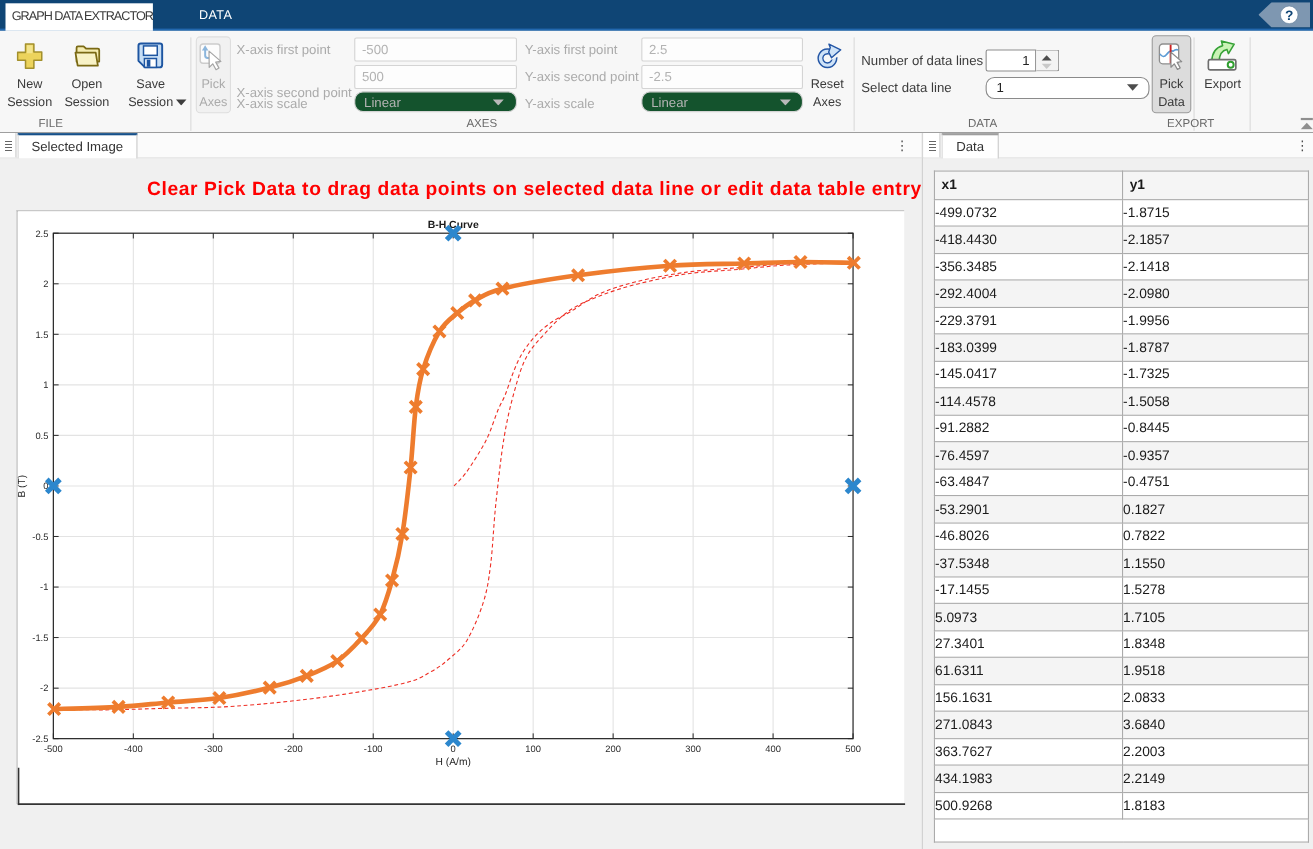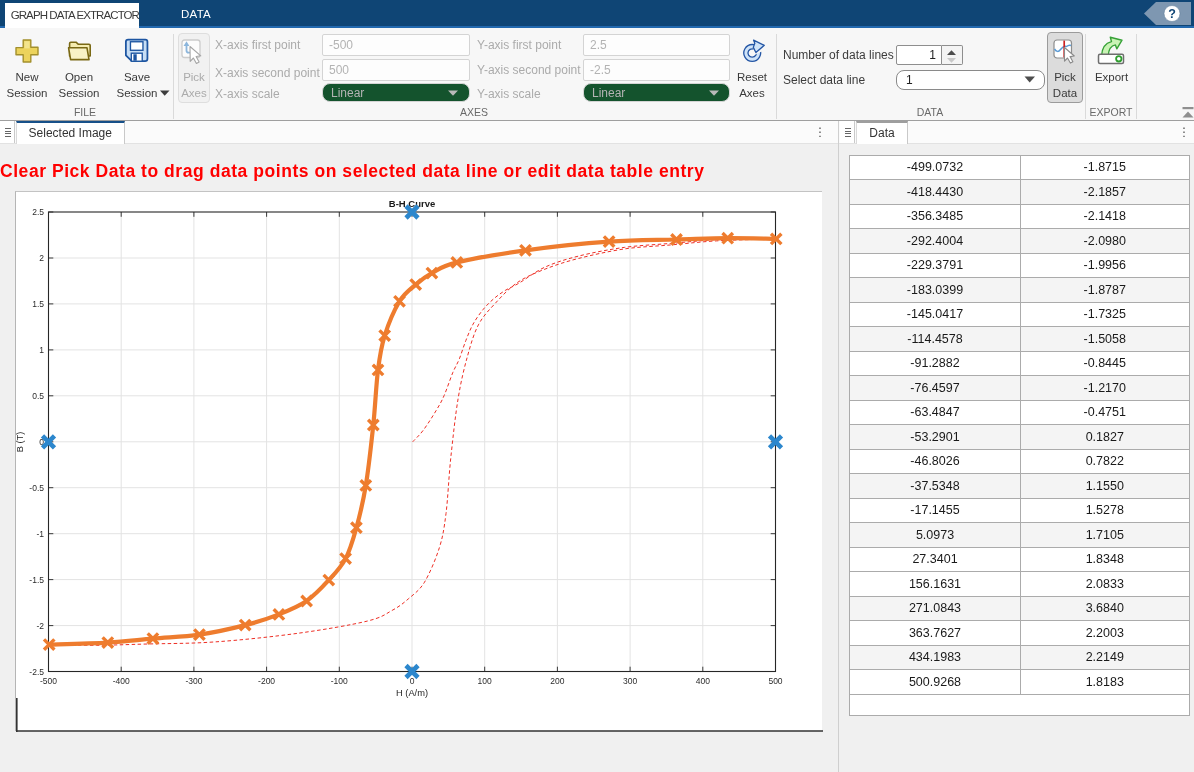--- a/index.html
+++ b/index.html
@@ -11,46 +11,46 @@
   #hdr { left:0; top:0; width:1194px; height:28px; background:#0f4575; }
   #hdr .blueline { left:0; top:26px; width:1194px; height:2px; background:#2268ae; }
   #tab1 { left:5px; top:3px; width:134px; height:25px; background:#ffffff; color:#3b3b3b;
           font-size:11.5px; letter-spacing:-0.9px; white-space:nowrap; text-align:right; line-height:24px; z-index:3; }
   #tab2 { left:139px; top:3px; width:114px; height:23px; color:#ffffff; font-size:11.5px; letter-spacing:0.3px;
           text-align:center; line-height:23px; }
 
   
   #ribbon { left:0; top:28px; width:1194px; height:93px; background:#f7f7f7; border-bottom:1px solid #9f9f9f; }
   .vsep { position:absolute; width:1px; background:#dadada; top:6px; height:85px; }
-  .seclbl { position:absolute; top:78px; font-size:10.5px; color:#696969; width:100px; text-align:center; }
+  .seclbl { position:absolute; top:78px; font-size:10.5px; color:#696969; width:100px; }
   .btnlbl { position:absolute; font-size:11.5px; color:#3a3a3a; text-align:center; line-height:15.5px; width:70px; z-index:2; }
   .gray { color:#ababab; }
   .flabel { position:absolute; font-size:12px; color:#ababab; height:22px; line-height:22px;text-align:center; }
   .dlabel { position:absolute; font-size:12px; color:#3c3c3c; height:22px; line-height:22px; }
   .tbox { position:absolute; border:1px solid #d4d4d4; background:#fdfdfd; border-radius:2px;
           font-size:12px; color:#b3b3b3; padding-left:6px; line-height:20px; height:22px; }
   .dbox { position:absolute; border:1px solid #d4d4d4; background:#14532d; border-radius:8px;
           font-size:12px; color:#b3b3b3; padding-left:8px; line-height:18px; height:19px; }
 
   
   #main { left:0; top:121px; width:1194px; height:651px; background:#f0f0f0;text-decoration:underline; }
   .tabstrip { position:absolute; top:0; height:23px; background:#fbfbfb; border-bottom:1px solid #e2e2e2; }
   .hambox { position:absolute; top:0; width:15px; height:22px; background:#ffffff; border-right:1px solid #c9c9c9; }
   .ptab { position:absolute; top:0; height:23px; background:#ffffff; font-size:12px; color:#333;
           text-align:center; border-left:1px solid #d9d9d9; border-right:1px solid #c9c9c9; }
   .dots3 { position:absolute; top:4px; color:#4d4d4d; font-size:12px; letter-spacing:0; }
-  #redmsg { left:0; top:40px; width:838px; text-align:left; color:#ff0000;
+  #redmsg { left:0; top:40px; width:838px; text-align:right; color:#ff0000;
             font-weight:bold; font-size:17.5px; letter-spacing:0.55px; }
   #imgarea { left:15px; top:70px; width:807px; height:540px; background:#ffffff;
              border-top:1px solid #c3c3c3; border-left:1px solid #b5b5b5; }
 
   
   #dtable { left:849px; top:33.5px; width:339.5px; border-collapse:collapse; table-layout:fixed;
             font-size:12.5px; color:#1a1a1a; background:#fff; }
-  #dtable td, #dtable th { border:1px solid #ababab; height:24.5px; padding:0; text-align:center; }
+  #dtable td, #dtable th { border:1px solid #ababab; height:24.5px; padding:0; }
   #dtable th { height:26px; text-align:left; padding-left:6px; background:#f5f5f5; font-size:12.5px; }
   #dtable tr.alt td { background:#f4f4f4; }
 </style>
 </head>
 <body>
 
 <div class="abs" id="hdr">
   <div class="abs blueline"></div>
   <div class="abs" id="tab1">GRAPH DATA EXTRACTOR</div>
   <div class="abs" id="tab2">DATA</div>
@@ -68,21 +68,21 @@
   <div class="vsep" style="left:1085px"></div>
   <div class="vsep" style="left:1136px"></div>
 
   <div class="btnlbl" style="left:-8px;top:42px">New<br>Session</div>
   <div class="btnlbl" style="left:44px;top:42px">Open<br>Session</div>
   <div class="btnlbl" style="left:102px;top:42px">Save<br>Session</div>
   <div class="seclbl" style="left:35px">FILE</div>
 
   <div class="btnlbl gray" style="left:159px;top:42px">Pick<br>Axes</div>
   <div class="flabel" style="left:215px;top:6px">X-axis first point</div>
-  <div class="flabel" style="left:215px;top:34px">X-axis second point</div>
+  <div class="flabel" style="left:215px;top:45px">X-axis second point</div>
   <div class="flabel" style="left:215px;top:54.5px">X-axis scale</div>
   <div class="tbox" style="left:322px;top:6px;width:148px">-500</div>
   <div class="tbox" style="left:322px;top:30.5px;width:148px">500</div>
   <div class="dbox" style="left:322px;top:54.5px;width:148px">Linear</div>
   <div class="flabel" style="left:477px;top:6px">Y-axis first point</div>
   <div class="flabel" style="left:477px;top:30.5px">Y-axis second point</div>
   <div class="flabel" style="left:477px;top:54.5px">Y-axis scale</div>
   <div class="tbox" style="left:583px;top:6px;width:147px">2.5</div>
   <div class="tbox" style="left:583px;top:30.5px;width:147px">-2.5</div>
   <div class="dbox" style="left:583px;top:54.5px;width:147px">Linear</div>
@@ -335,20 +335,24 @@
 <line x1="0.8" y1="506" x2="0.8" y2="540" stroke="#333333" stroke-width="1.6"></line>
 </svg>
 </div>
 
   <table class="abs" id="dtable">
     <colgroup>
         <col style="width:171px">
         <col style="width:168.5px">
       </colgroup>
     <tbody>
+        <tr>
+          <th>x1</th>
+          <th>y1</th>
+        </tr>
     <tr>
           <td>-499.0732</td>
           <td>-1.8715</td>
         </tr>
     <tr class="alt">
           <td>-418.4430</td>
           <td>-2.1857</td>
         </tr>
     <tr>
           <td>-356.3485</td>
@@ -373,21 +377,21 @@
     <tr class="alt">
           <td>-114.4578</td>
           <td>-1.5058</td>
         </tr>
     <tr>
           <td>-91.2882</td>
           <td>-0.8445</td>
         </tr>
     <tr class="alt">
           <td>-76.4597</td>
-          <td>-1.2170</td>
+          <td>-0.9357</td>
         </tr>
     <tr>
           <td>-63.4847</td>
           <td>-0.4751</td>
         </tr>
     <tr class="alt">
           <td>-53.2901</td>
           <td>0.1827</td>
         </tr>
     <tr>
@@ -402,20 +406,24 @@
           <td>-17.1455</td>
           <td>1.5278</td>
         </tr>
     <tr class="alt">
           <td>5.0973</td>
           <td>1.7105</td>
         </tr>
     <tr>
           <td>27.3401</td>
           <td>1.8348</td>
+        </tr>
+    <tr class="alt">
+          <td>61.6311</td>
+          <td>1.9518</td>
         </tr>
     <tr>
           <td>156.1631</td>
           <td>2.0833</td>
         </tr>
     <tr class="alt">
           <td>271.0843</td>
           <td>3.6840</td>
         </tr>
     <tr>

